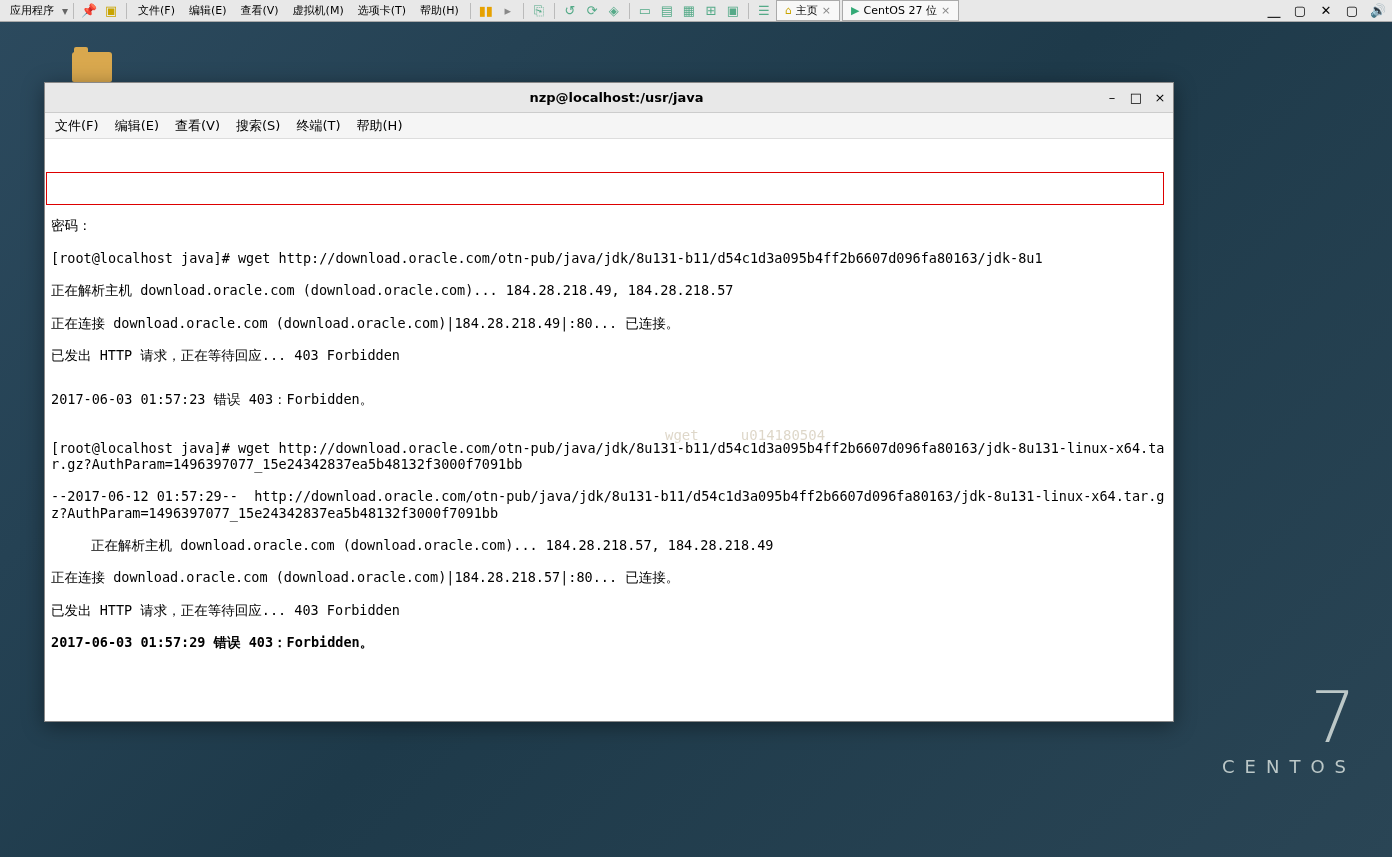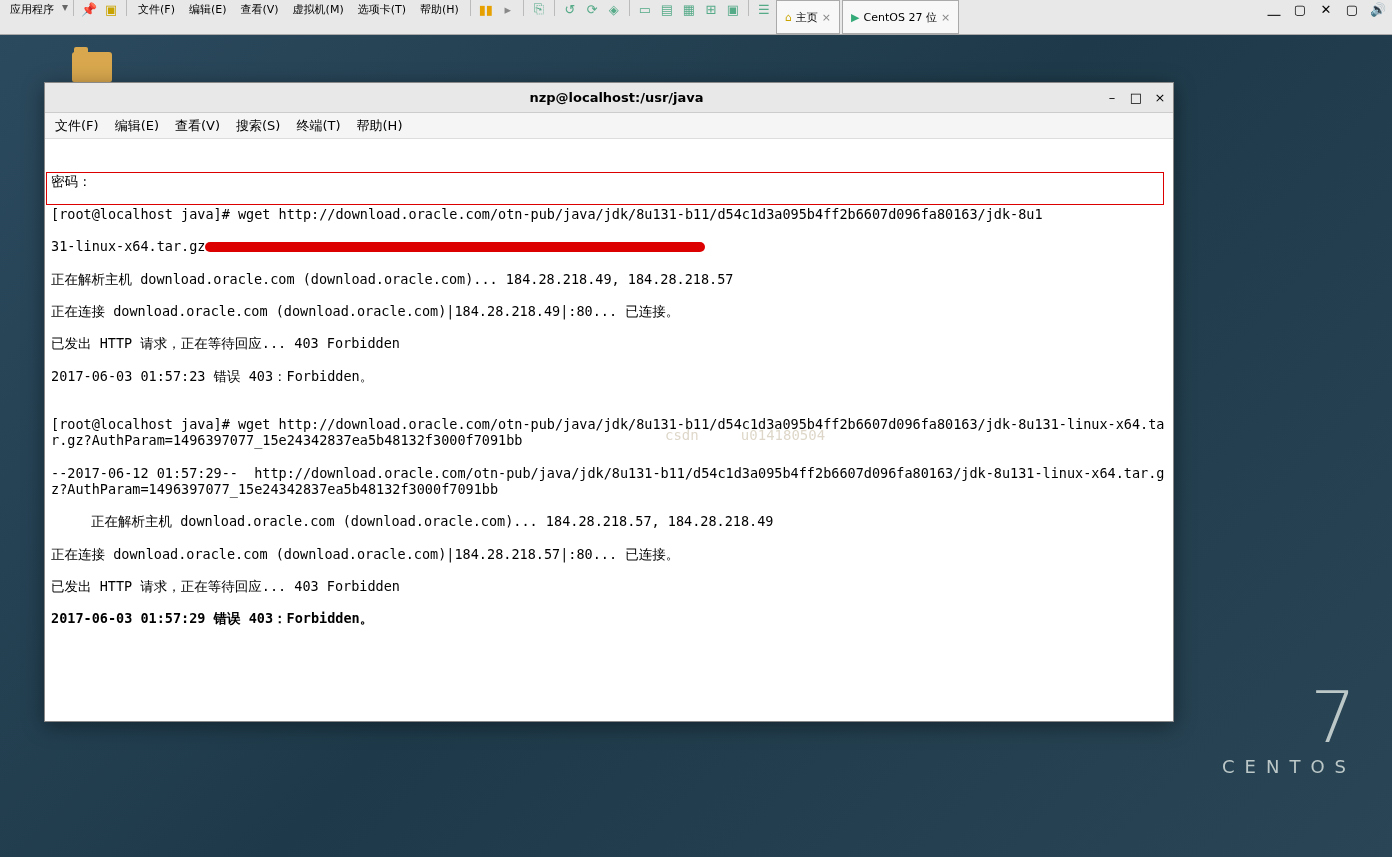--- a/index.html
+++ b/index.html
@@ -6,24 +6,24 @@
 body {
   width: 1392px; height: 857px;
   background: linear-gradient(135deg, #2c4a5e 0%, #1e3a4a 50%, #2a4555 100%);
   font-family: "DejaVu Sans", sans-serif;
   font-size: 12px;
   overflow: hidden;
   position: relative;
   color: #000;
 }
 .vm-toolbar {
-  position: absolute; top: 0; left: 0; right: 0; height: 35px;
+  position: absolute; top: 0; left: 0; right: 0; height: 22px;
   background: #e8e8e8;
   border-bottom: 1px solid #aaa;
-  display: flex; 
+  display: flex; align-items: center;
   padding: 0 4px;
   gap: 2px;
 }
 .vm-toolbar .btn { padding: 2px 6px; font-size: 11px; cursor: pointer; }
 .vm-toolbar .sep { width: 1px; height: 16px; background: #bbb; margin: 0 3px; }
 .vm-toolbar .iconbtn { width: 20px; height: 18px; display: inline-flex; align-items: center; justify-content: center; cursor: pointer; font-size: 13px; }
 .vm-toolbar .tab { display: flex; align-items: center; gap: 4px; padding: 2px 8px; border: 1px solid #aaa; background: #f8f8f8; font-size: 11px; cursor: pointer; }
 .vm-toolbar .tab .close { color: #888; cursor: pointer; }
 .vm-toolbar .right { margin-left: auto; display: flex; gap: 6px; }
 .gnome-panel {
@@ -174,39 +174,38 @@
   <div class="term-menubar">
     <span>文件(F)</span>
     <span>编辑(E)</span>
     <span>查看(V)</span>
     <span>搜索(S)</span>
     <span>终端(T)</span>
     <span>帮助(H)</span>
   </div>
   <div class="term-body">
 <div class="redbox" style="top:33px;left:1px;width:1118px;height:33px"></div>
-<span style="display: block;">密码：</span>
+<span style="display: block; margin-top: 44px;">密码：</span>
 <span style="display: block;">[root@localhost java]# wget http://download.oracle.com/otn-pub/java/jdk/8u131-b11/d54c1d3a095b4ff2b6607d096fa80163/jdk-8u1</span>
-<span style="display: block;"><span>31-linux-x64.tar.gz</span><span class="redact"></span></span>
 <span style="display: block;">正在解析主机 download.oracle.com (download.oracle.com)... 184.28.218.49, 184.28.218.57</span>
 <span style="display: block;">正在连接 download.oracle.com (download.oracle.com)|184.28.218.49|:80... 已连接。</span>
 <span style="display: block;">已发出 HTTP 请求，正在等待回应... 403 Forbidden</span>
-<span style="display: block;">2017-06-03 01:57:23 错误 403：Forbidden。</span>
+<span style="display: block; margin-top: 12px;">2017-06-03 01:57:23 错误 403：Forbidden。</span>
 <span style="display: block;"></span>
 <span style="display: block;">[root@localhost java]# wget http://download.oracle.com/otn-pub/java/jdk/8u131-b11/d54c1d3a095b4ff2b6607d096fa80163/jdk-8u131-linux-x64.tar.gz?AuthParam=1496397077_15e24342837ea5b48132f3000f7091bb</span>
 <span style="display: block;">--2017-06-12 01:57:29--  http://download.oracle.com/otn-pub/java/jdk/8u131-b11/d54c1d3a095b4ff2b6607d096fa80163/jdk-8u131-linux-x64.tar.gz?AuthParam=1496397077_15e24342837ea5b48132f3000f7091bb</span>
 <span style="display: block; margin-left: 40px;">正在解析主机 download.oracle.com (download.oracle.com)... 184.28.218.57, 184.28.218.49</span>
 <span style="display: block;">正在连接 download.oracle.com (download.oracle.com)|184.28.218.57|:80... 已连接。</span>
 <span style="display: block;">已发出 HTTP 请求，正在等待回应... 403 Forbidden</span>
 <span style="display: block; font-weight: bold;">2017-06-03 01:57:29 错误 403：Forbidden。</span>
 <span style="display: block;"></span>
 
 
 
 
 
 
 
 <span style="display: block;"></span>
 
-<span class="watermark" style="top:288px; left:620px">csdn     u014180504</span>
+<span class="watermark" style="top:288px; left:620px">wget     u014180504</span>
   </div>
 </div>
 
 </body></html>

